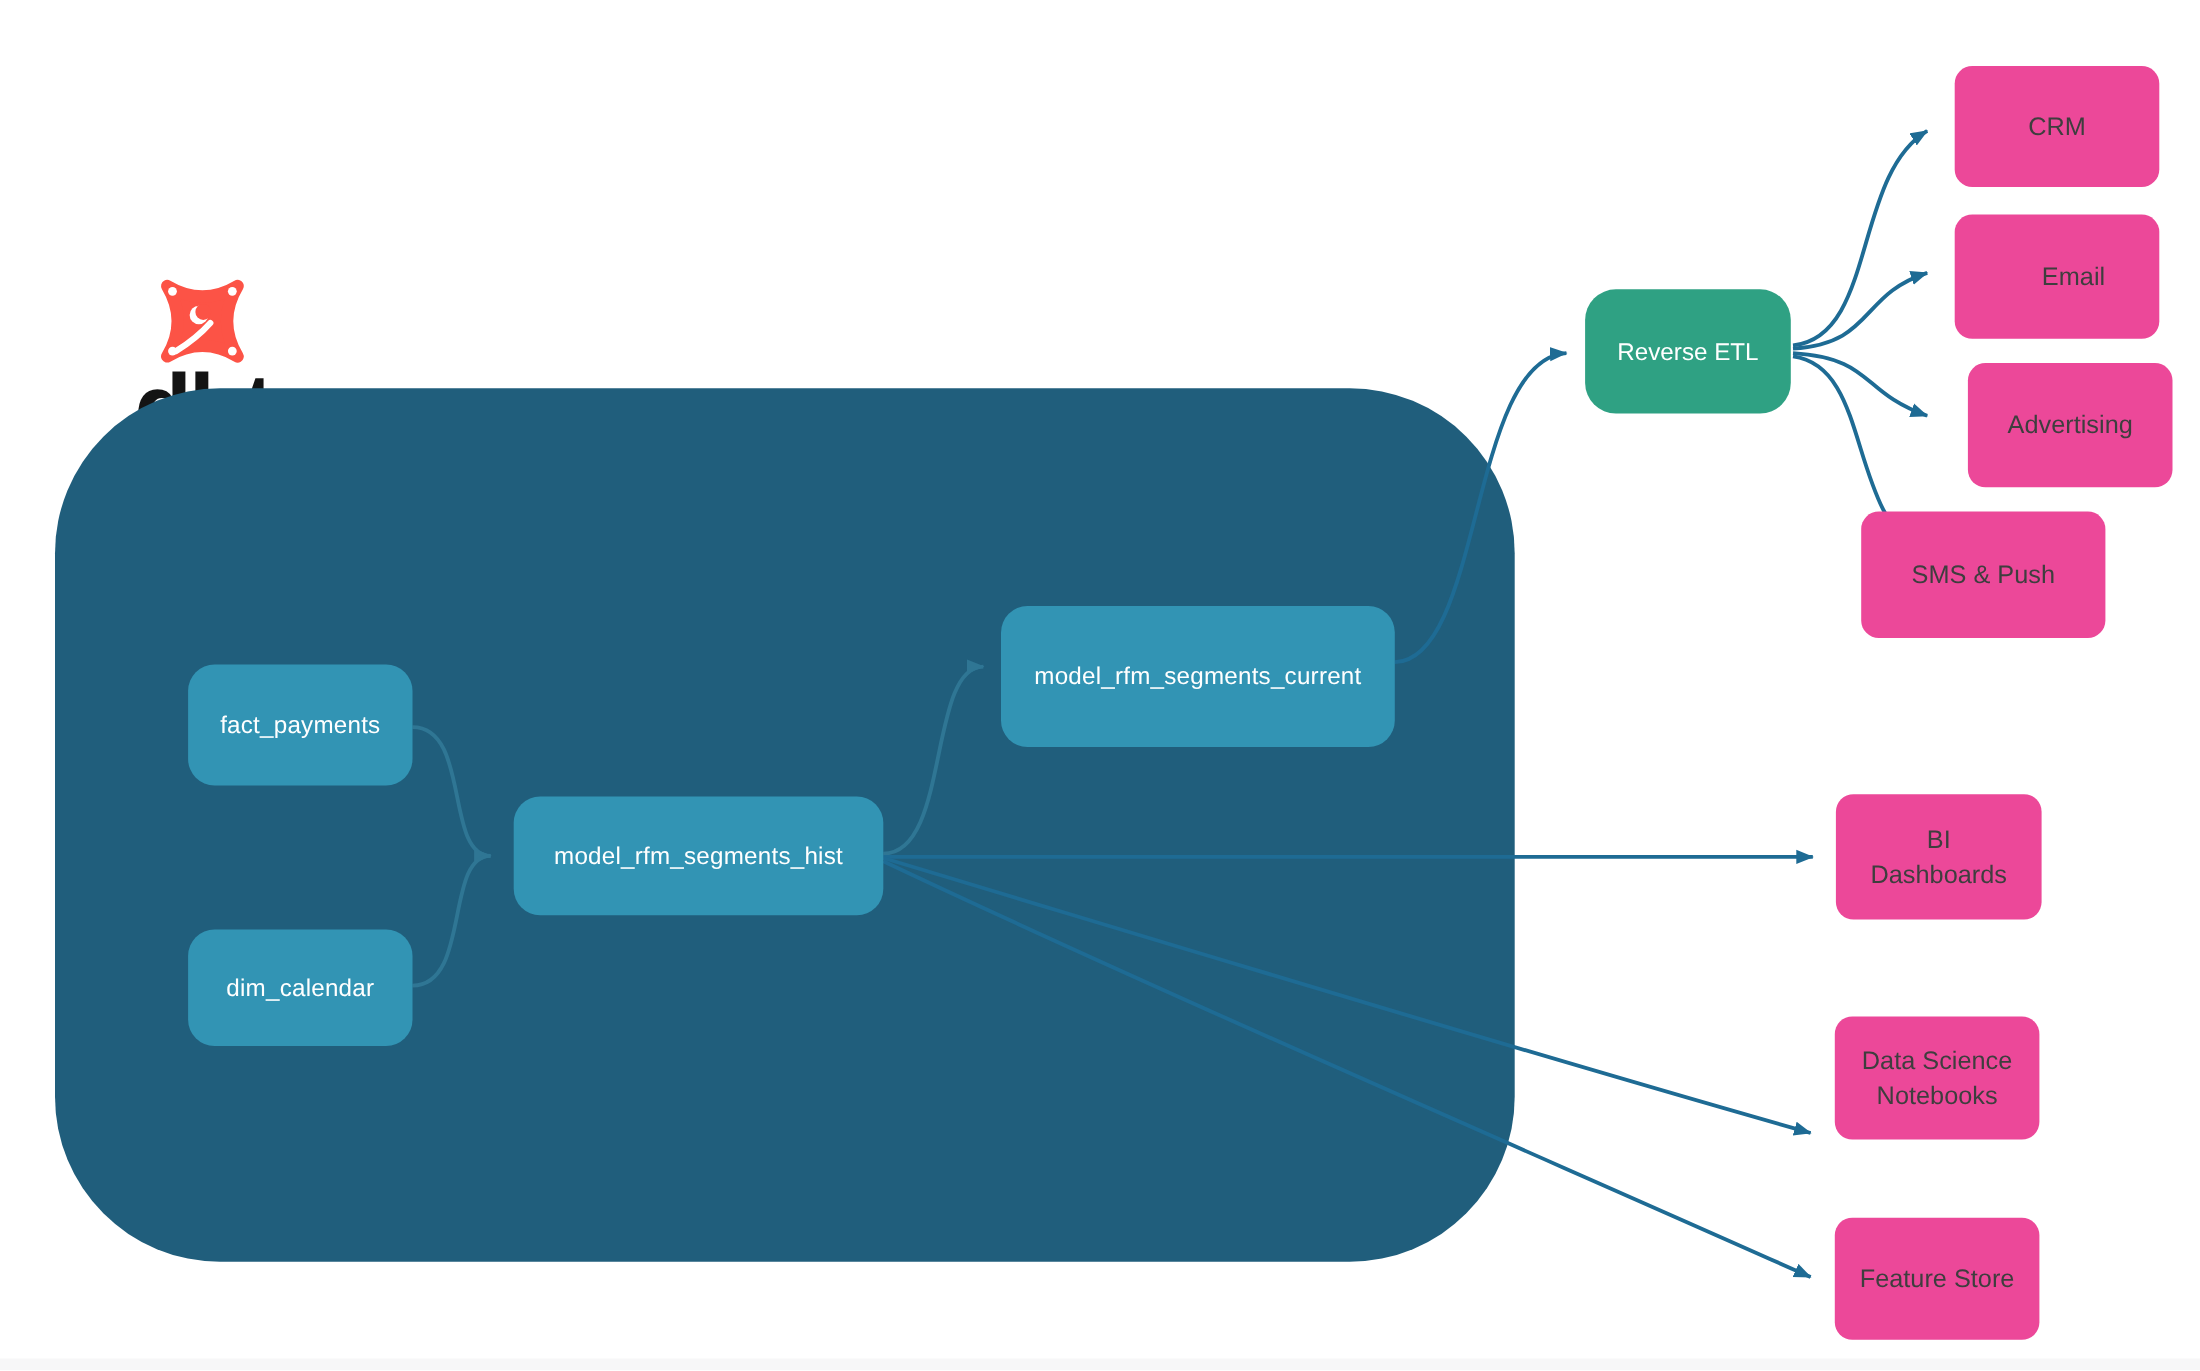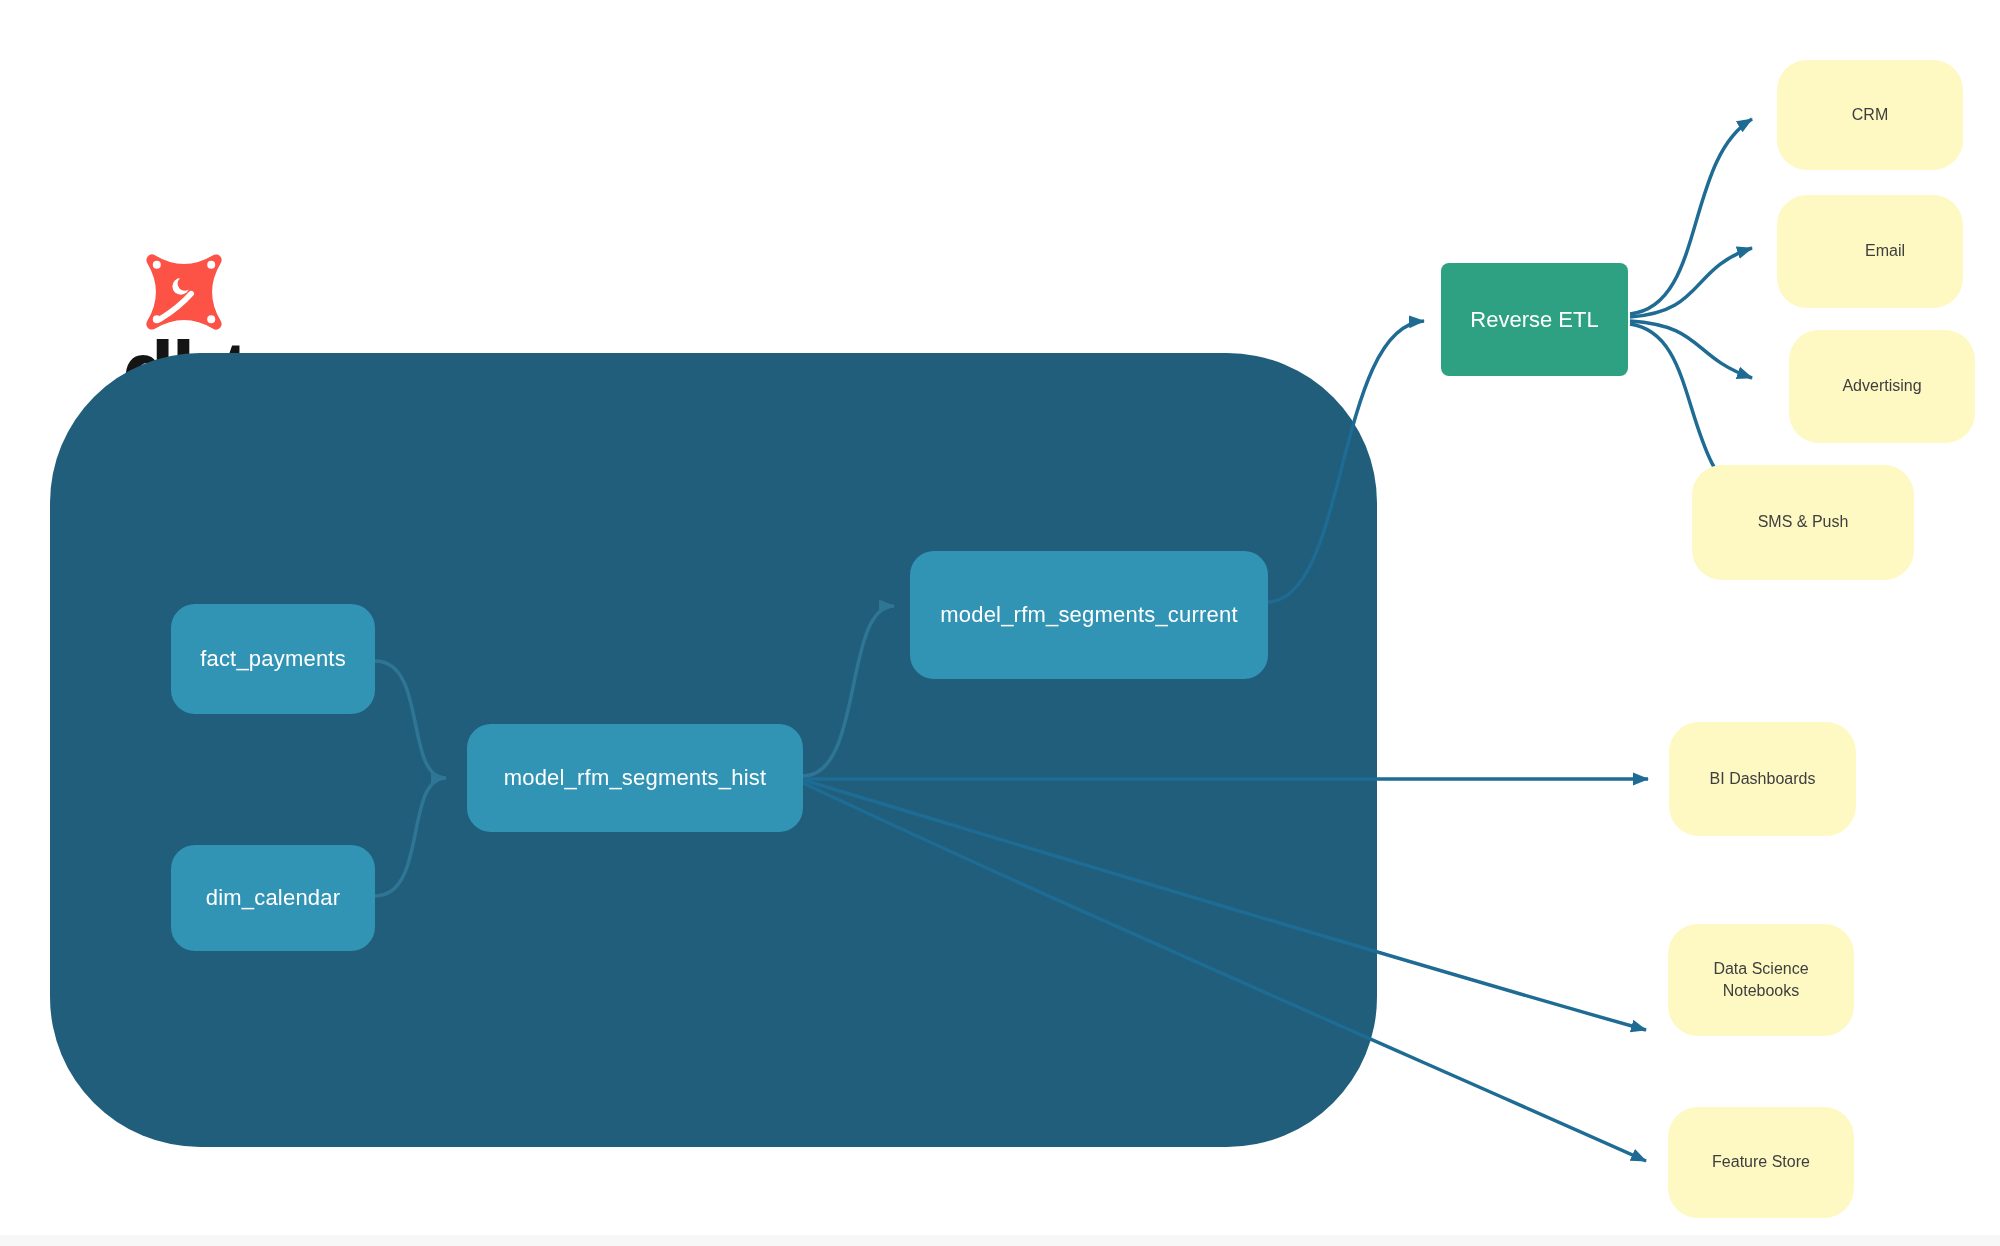--- a/index.html
+++ b/index.html
@@ -24,24 +24,24 @@
   .node{
     position:absolute;z-index:3;display:flex;align-items:center;justify-content:center;
     text-align:center;box-sizing:border-box;
   }
   .node span{display:block;}
   .node.model{
     background:#3294B4;color:#ffffff;border-radius:24px;font-size:22px;letter-spacing:.2px;
     white-space:nowrap;
   }
   .node.export{
-    background:#2FA183;color:#ffffff;border-radius:8px;font-size:22px;white-space:nowrap;
+    background:#2FA183;color:#ffffff;border-radius:28px;font-size:22px;white-space:nowrap;
   }
   .node.dest{
-    background:#fef9c3;color:#3E3E3E;border-radius:30px;font-size:16px;line-height:1.4;
+    background:#ec4899;color:#3E3E3E;border-radius:16px;font-size:23px;line-height:1.4;
     padding:0 18px;
   }
   .bottom-strip{
     position:absolute;left:0;bottom:0;width:100%;height:11px;background:#f7f7f8;z-index:0;
   }
 </style>
 </head>
 <body>
 
 <div class="stage">

